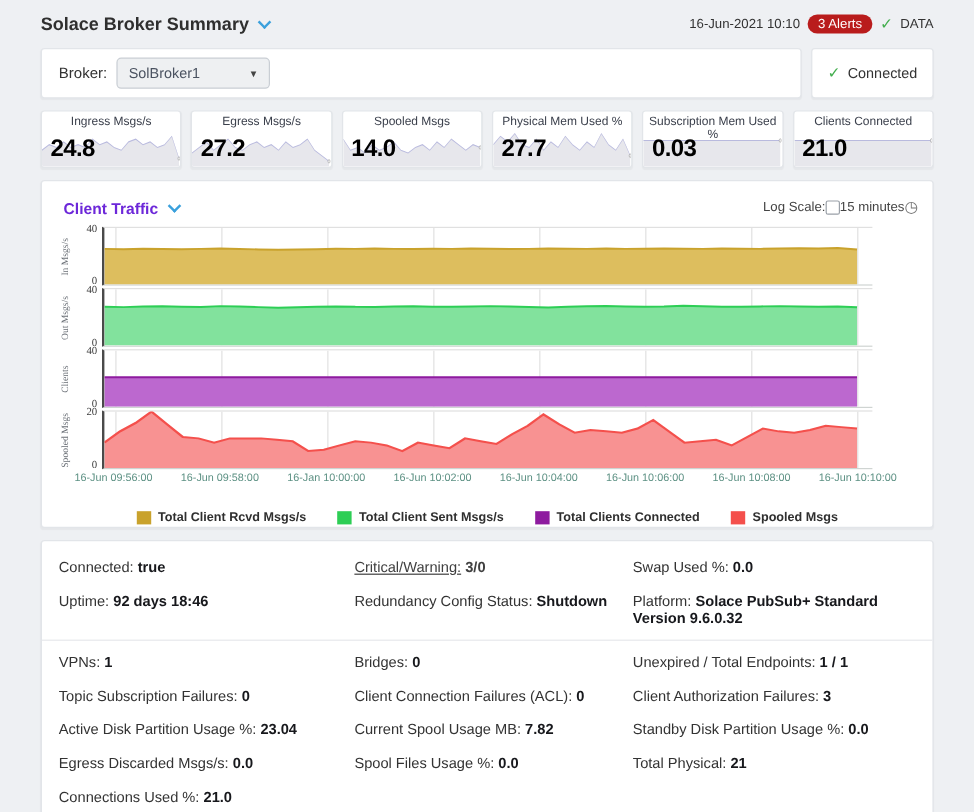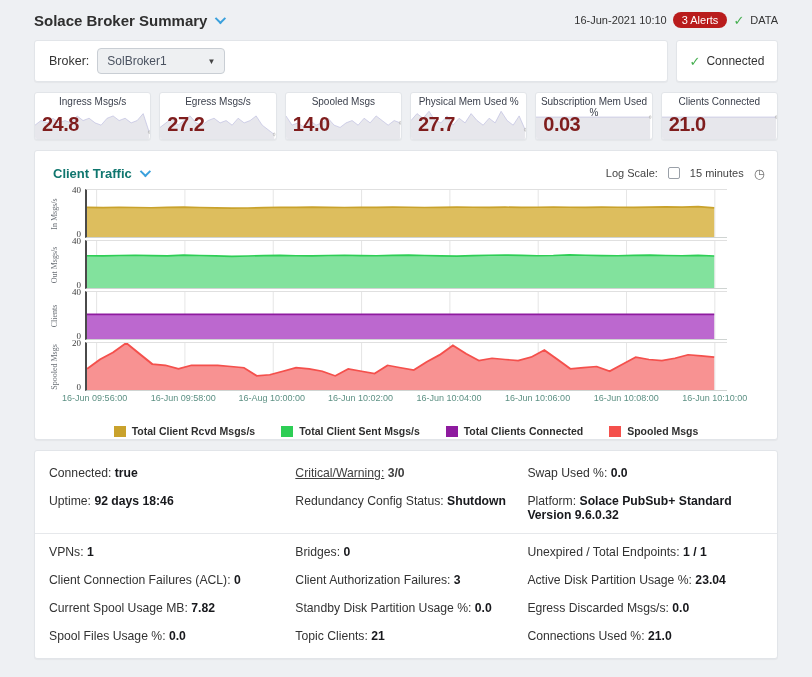--- a/index.html
+++ b/index.html
@@ -27,29 +27,29 @@
   .broker-card { flex:1; height:42px; display:flex; align-items:center; padding:0 14px; gap:8px; }
   .broker-label { font-size:12.5px; color:#333; }
   .select { background:#eef0f2; border:1px solid #c9ced4; border-radius:4px; height:26px; min-width:128px; display:flex; align-items:center; justify-content:space-between; padding:0 9px; color:#4a5260; font-size:12px; cursor:pointer; }
   .select .tri { font-size:8px; color:#444; }
   .connected-card { width:102px; height:42px; display:flex; align-items:center; justify-content:center; gap:6px; font-size:12px; color:#333; }
 
   
   .stats { display:flex; gap:8px; margin-bottom:10px; }
   .stat { flex:1; height:48px; position:relative; overflow:hidden; }
   .stat-label { position:absolute; top:3px; width:100%; text-align:center; font-size:10px; color:#3a3f4b; z-index:2; }
-  .stat-value { position:absolute; left:7px; bottom:3px; font-size:20px; font-weight:600; color:#7f1d1d; z-index:2; letter-spacing:-0.5px; }
+  .stat-value { position:absolute; left:7px; bottom:3px; font-size:20px; font-weight:600; color:#000000; z-index:2; letter-spacing:-0.5px; }
   .stat svg { position:absolute; left:0; right:0; bottom:0; width:100%; height:30px; z-index:1; }
 
   
   .chart-panel { padding:10px 12px 8px 12px; margin-bottom:10px; }
   .chart-head { display:flex; justify-content:space-between; align-items:center; height:24px; margin-bottom:4px; }
   .chart-title-wrap { display:flex; align-items:center; gap:8px; padding-left:6px; }
-  .chart-title { font-size:13px; font-weight:bold; color:#0f766e; }
-  .chart-controls { display:flex; align-items:center; gap:10px; font-size:11px; color:#444; }
+  .chart-title { font-size:13px; font-weight:bold; color:#6d28d9; }
+  .chart-controls { display:flex; align-items:center; font-size:11px; color:#444; }
   .checkbox { width:12px; height:12px; border:1px solid #9aa0a8; border-radius:2px; background:#fff; display:inline-block; vertical-align:middle; cursor:pointer; }
   .clock-icon { color:#777; font-size:13px; cursor:pointer; }
 
   .chart-row { display:flex; height:49px; margin-bottom:2px;font-family:Liberation Serif, serif; }
   .ylab { width:14px; position:relative; }
   .ylab span { position:absolute; left:50%; top:50%; transform:translate(-50%,-50%) rotate(-90deg); white-space:nowrap; font-size:8px; color:#6a6f76; }
   .yticks { width:24px; position:relative; font-size:9px; color:#3c3c3c; }
   .yticks .t { position:absolute; right:4px; top:-4px; }
   .yticks .b { position:absolute; right:4px; bottom:-1px; }
   .plot { flex:1; position:relative; border-left:2px solid #4a4a4a; border-top:1px solid #e0e0e0; border-bottom:1px solid #cfd4d2; margin-right:38px; }
@@ -261,21 +261,21 @@
             <line x1="981" y1="0" x2="981" y2="100" stroke="#ddd" stroke-width="1.4"></line>
             <polygon points="0,100 0.0,55.0 20.4,35.0 40.8,20.0 61.3,0.0 81.7,22.5 102.1,45.0 122.5,47.5 142.9,55.0 163.3,47.5 183.8,47.5 204.2,47.5 224.6,50.0 245.0,52.5 265.4,70.0 285.8,67.5 306.3,60.0 326.7,52.5 347.1,55.0 367.5,60.0 387.9,70.0 408.3,55.0 428.8,60.0 449.2,65.0 469.6,47.5 490.0,52.5 510.4,57.5 530.8,40.0 551.3,25.0 571.7,5.0 592.1,22.5 612.5,37.5 632.9,32.5 653.3,35.0 673.8,37.5 694.2,30.0 714.6,15.0 735.0,35.0 755.4,55.0 775.8,52.5 796.3,50.0 816.7,60.0 837.1,45.0 857.5,30.0 877.9,35.0 898.3,37.5 918.8,32.5 939.2,25.0 959.6,27.5 980.0,30.0 980,100" fill="#f89292" stroke="none"></polygon>
             <polyline points="0.0,55.0 20.4,35.0 40.8,20.0 61.3,0.0 81.7,22.5 102.1,45.0 122.5,47.5 142.9,55.0 163.3,47.5 183.8,47.5 204.2,47.5 224.6,50.0 245.0,52.5 265.4,70.0 285.8,67.5 306.3,60.0 326.7,52.5 347.1,55.0 367.5,60.0 387.9,70.0 408.3,55.0 428.8,60.0 449.2,65.0 469.6,47.5 490.0,52.5 510.4,57.5 530.8,40.0 551.3,25.0 571.7,5.0 592.1,22.5 612.5,37.5 632.9,32.5 653.3,35.0 673.8,37.5 694.2,30.0 714.6,15.0 735.0,35.0 755.4,55.0 775.8,52.5 796.3,50.0 816.7,60.0 837.1,45.0 857.5,30.0 877.9,35.0 898.3,37.5 918.8,32.5 939.2,25.0 959.6,27.5 980.0,30.0" fill="none" stroke="#f4504c" stroke-width="3.5"></polyline>
           </svg>
         </div>
       </div>
     </div>
   <div class="xlabels" id="xlabels">
       <span style="left: 1.5%;">16-Jun 09:56:00</span>
       <span style="left: 15.3%;">16-Jun 09:58:00</span>
-      <span style="left: 29.1%;">16-Aug 10:00:00</span>
+      <span style="left: 29.1%;">16-Jan 10:00:00</span>
       <span style="left: 42.9%;">16-Jun 10:02:00</span>
       <span style="left: 56.7%;">16-Jun 10:04:00</span>
       <span style="left: 70.5%;">16-Jun 10:06:00</span>
       <span style="left: 84.3%;">16-Jun 10:08:00</span>
       <span style="left: 98.1%;">16-Jun 10:10:00</span>
     </div>
   <div class="legend" id="legend">
       <span class="legend-item">
         <span class="legend-swatch" style="background: rgb(201, 162, 44);"></span>
         <span>Total Client Rcvd Msgs/s</span>
@@ -301,23 +301,24 @@
       <div class="info-item link"><span class="lbl">Critical/Warning:</span> <b>3/0</b></div>
       <div class="info-item"><span class="lbl">Swap Used %:</span> <b>0.0</b></div>
       <div class="info-item"><span class="lbl">Uptime:</span> <b>92 days 18:46</b></div>
       <div class="info-item"><span class="lbl">Redundancy Config Status:</span> <b>Shutdown</b></div>
       <div class="info-item"><span class="lbl">Platform:</span> <b>Solace PubSub+ Standard Version 9.6.0.32</b></div>
     </div>
     <div class="info-section">
       <div class="info-item"><span class="lbl">VPNs:</span> <b>1</b></div>
       <div class="info-item"><span class="lbl">Bridges:</span> <b>0</b></div>
       <div class="info-item"><span class="lbl">Unexpired / Total Endpoints:</span> <b>1 / 1</b></div>
+      <div class="info-item"><span class="lbl">Topic Subscription Failures:</span> <b>0</b></div>
       <div class="info-item"><span class="lbl">Client Connection Failures (ACL):</span> <b>0</b></div>
       <div class="info-item"><span class="lbl">Client Authorization Failures:</span> <b>3</b></div>
       <div class="info-item"><span class="lbl">Active Disk Partition Usage %:</span> <b>23.04</b></div>
       <div class="info-item"><span class="lbl">Current Spool Usage MB:</span> <b>7.82</b></div>
       <div class="info-item"><span class="lbl">Standby Disk Partition Usage %:</span> <b>0.0</b></div>
       <div class="info-item"><span class="lbl">Egress Discarded Msgs/s:</span> <b>0.0</b></div>
       <div class="info-item"><span class="lbl">Spool Files Usage %:</span> <b>0.0</b></div>
-      <div class="info-item"><span class="lbl">Topic Clients:</span> <b>21</b></div>
+      <div class="info-item"><span class="lbl">Total Physical:</span> <b>21</b></div>
       <div class="info-item"><span class="lbl">Connections Used %:</span> <b>21.0</b></div>
     </div>
   </div>
 
 </body></html>

